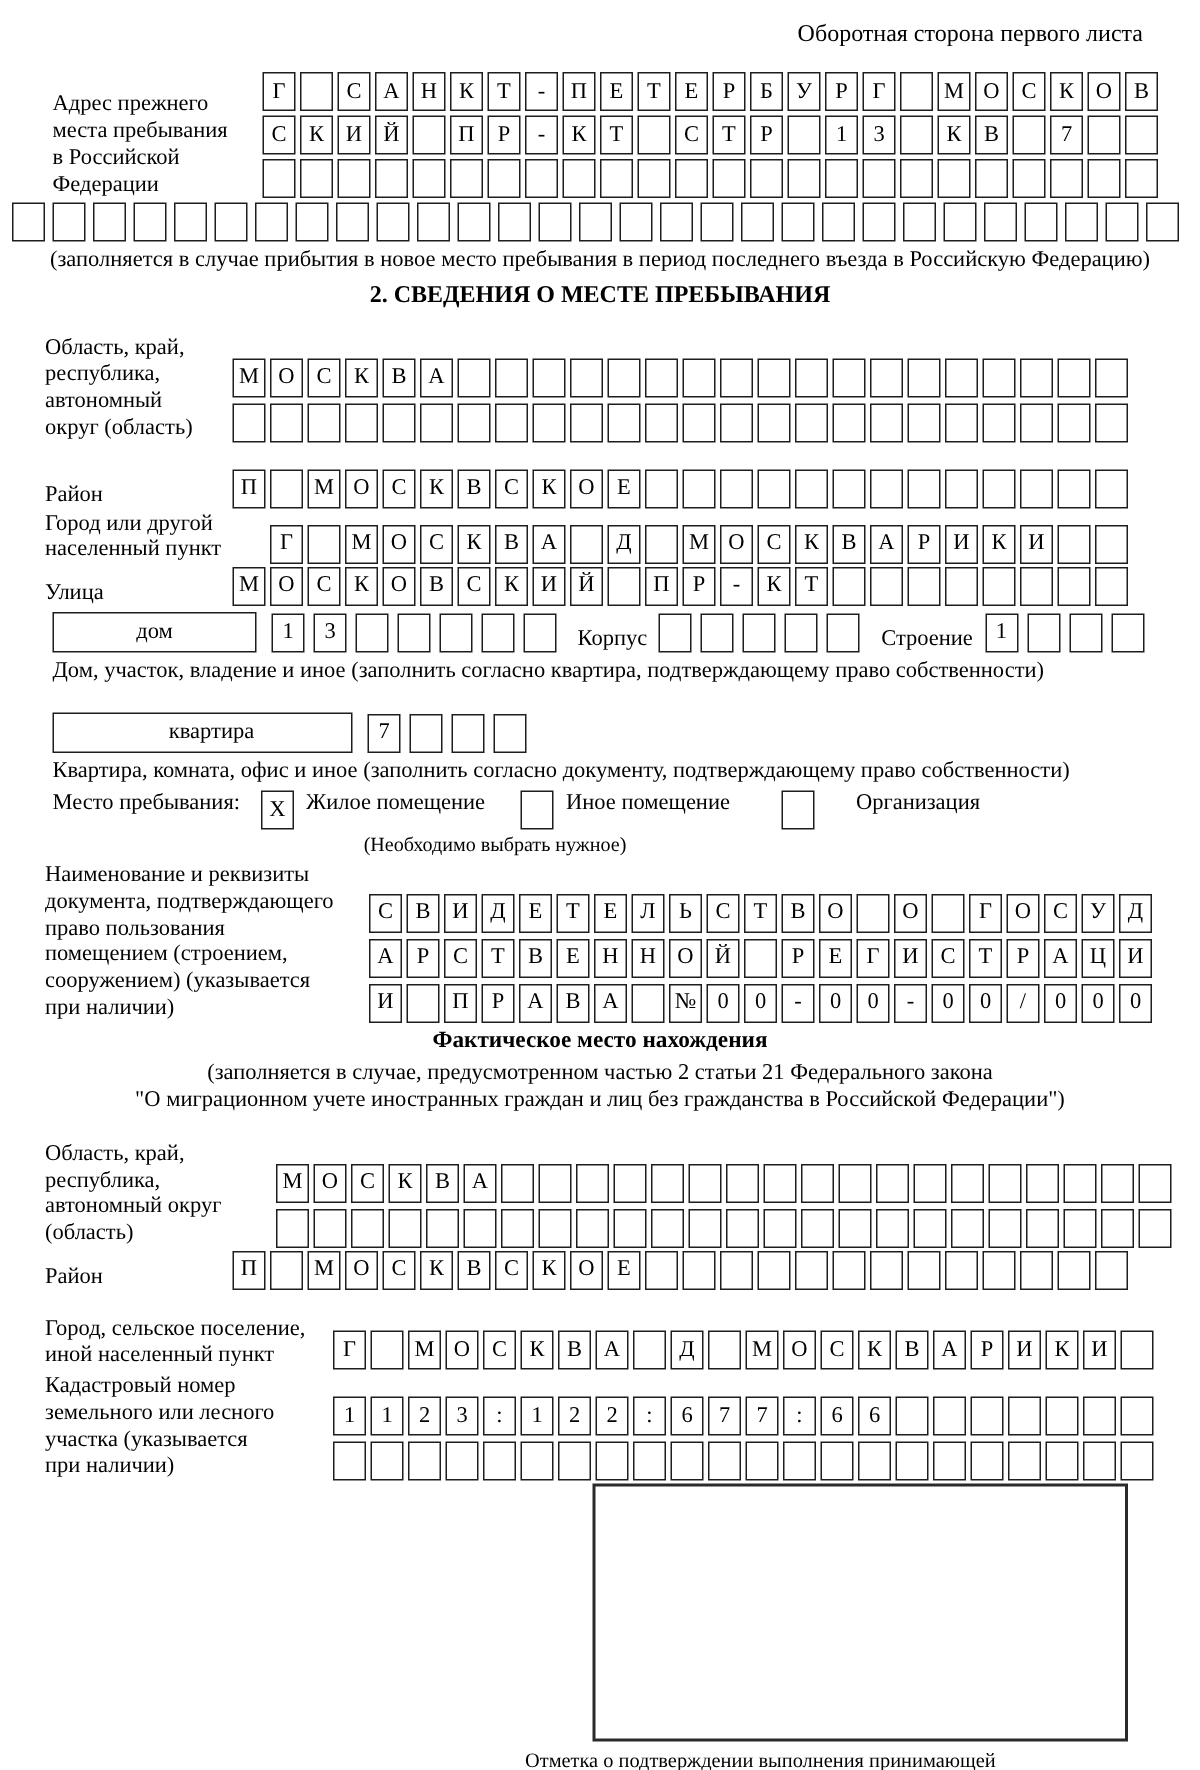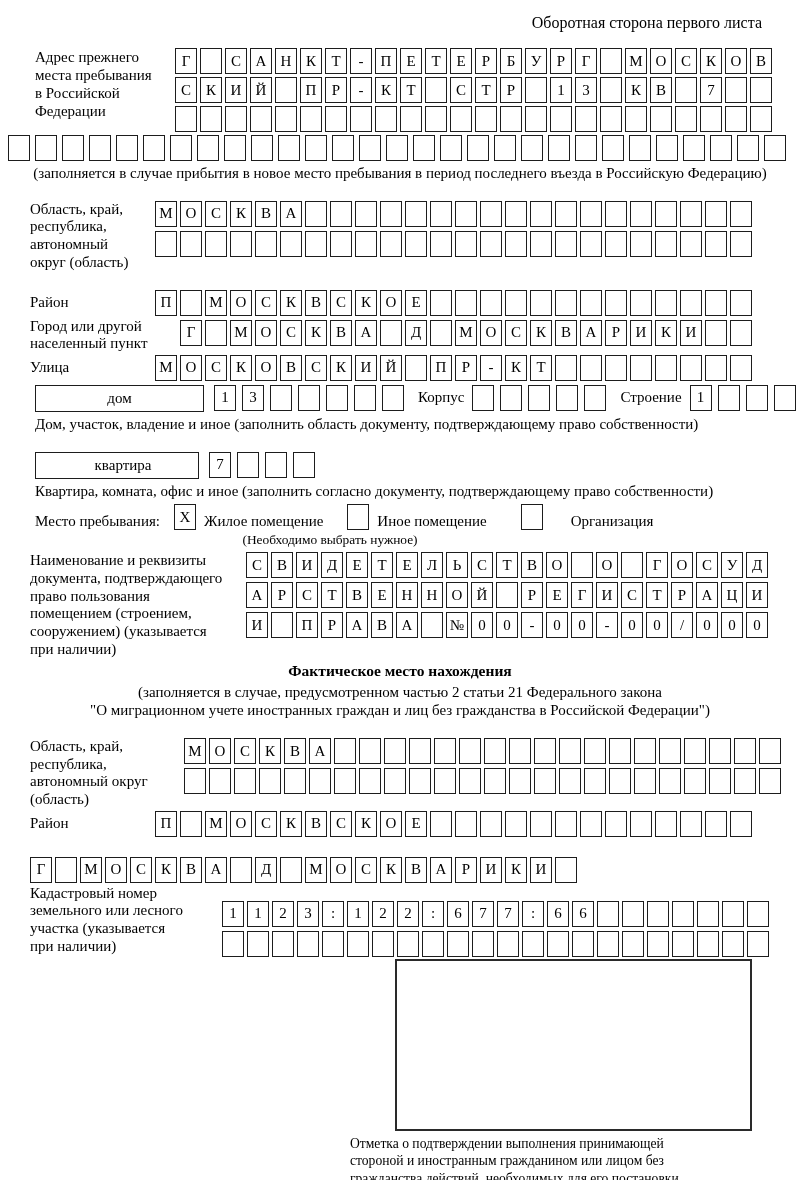--- a/index.html
+++ b/index.html
@@ -6,21 +6,21 @@
   html,body { background:#ffffff; }
   body {
     width:800px; height:1180px; overflow:hidden;
     font-family:"Liberation Serif","DejaVu Serif",serif;
     color:#000;
   }
   .page { width:800px; height:1180px; padding:14px 30px 0 30px; position:relative; }
 
   .header-note { text-align:right; font-size:16px; padding-right:8px; margin-bottom:16px; }
 
-  .frow { display:flex; align-items:flex-start; }
+  .frow { display:flex; align-items:flex-end; }
   .label { font-size:15px; line-height:1.2; white-space:pre-line; flex:0 0 auto; }
   .w140 { width:140px; } .w125 { width:125px; } .w150 { width:150px; }
   .w216 { width:216px; } .w154 { width:154px; } .w192 { width:192px; }
   .pt3 { padding-top:3px; }
 
   .cellcol { display:flex; flex-direction:column; gap:3px; }
   .cells { display:flex; gap:3px; flex-wrap:nowrap; }
   .cells-wide { gap:6px; }
   .cell {
     width:22px; height:26px; flex:0 0 auto;
@@ -36,26 +36,26 @@
   .sec-title { text-align:center; font-weight:bold; font-size:16px; margin-top:5px; margin-bottom:4px; }
 
   .mt2{margin-top:2px;} .mt3{margin-top:18px;} .mt4{margin-top:4px;}
   .lh-tight { line-height:1.18; }
 
   .wordbox {
     border:1.6px solid #1d1d1d; height:27px; flex:0 0 auto;
     display:inline-flex; align-items:center; justify-content:center;
     font-size:15px;
   }
-  .w160 { width:169px; } .w200 { width:164px;padding-left:12px; }
+  .w160 { width:136px; } .w200 { width:200px;padding-left:12px; }
   .ml5 { margin-left:5px; }
   .inline-label { font-size:15px; padding-top:4px; flex:0 0 auto; }
   .g10 { margin-left:10px; } .g14 { margin-left:14px; } .g8 { margin-left:8px; }
 
-  .stay-row { align-items:flex-end; }
+  .stay-row { align-items:flex-start; }
   .stay-row .inline-label { padding-top:0; }
   .note-600 { width:600px; text-align:center; font-size:13.4px; margin-top:2px; }
 
   .fact-title { text-align:center; font-weight:bold; font-size:15.5px; margin-top:3px; margin-bottom:3px; }
 
   .stamp-box {
     width:357px; height:172px; border:2px solid #2a2a2a;
     margin-left:365px; margin-top:2px; background:#fff;
   }
   .stamp-caption {
@@ -182,20 +182,21 @@
       <span class="cell"></span>
       <span class="cell"></span>
       <span class="cell"></span>
       <span class="cell"></span>
       <span class="cell"></span>
       <span class="cell"></span>
       <span class="cell"></span>
     </div>
   <div class="caption center cap-top">(заполняется в случае прибытия в новое место пребывания в период последнего въезда в Российскую Федерацию)</div>
 
+  <div class="sec-title">2. СВЕДЕНИЯ О МЕСТЕ ПРЕБЫВАНИЯ</div>
 
   <div class="frow mt3">
     <div class="label w125 lh-tight">Область, край,
 республика,
 автономный
 округ (область)</div>
     <div class="cellcol" style="gap:4px">
       <div class="cells">
           <span class="cell">М</span>
           <span class="cell">О</span>
@@ -361,21 +362,21 @@
         <span class="cell"></span>
       </div>
     <div class="inline-label g14">Строение</div>
     <div class="cells cells-wide g8">
         <span class="cell">1</span>
         <span class="cell"></span>
         <span class="cell"></span>
         <span class="cell"></span>
       </div>
   </div>
-  <div class="caption cap-top ml5">Дом, участок, владение и иное (заполнить область документу, подтверждающему право собственности)</div>
+  <div class="caption cap-top ml5">Дом, участок, владение и иное (заполнить согласно квартира, подтверждающему право собственности)</div>
 
   <div class="frow mt3 ml5">
     <div class="wordbox w200">квартира</div>
     <div class="cells cells-wide g10">
         <span class="cell">7</span>
         <span class="cell"></span>
         <span class="cell"></span>
         <span class="cell"></span>
       </div>
   </div>
@@ -561,20 +562,22 @@
         <span class="cell"></span>
         <span class="cell"></span>
         <span class="cell"></span>
         <span class="cell"></span>
         <span class="cell"></span>
         <span class="cell"></span>
       </div>
   </div>
 
   <div class="frow mt3">
+    <div class="label w192 lh-tight">Город, сельское поселение,
+иной населенный пункт</div>
     <div class="cells" style="margin-top:2px">
         <span class="cell">Г</span>
         <span class="cell"></span>
         <span class="cell">М</span>
         <span class="cell">О</span>
         <span class="cell">С</span>
         <span class="cell">К</span>
         <span class="cell">В</span>
         <span class="cell">А</span>
         <span class="cell"></span>

